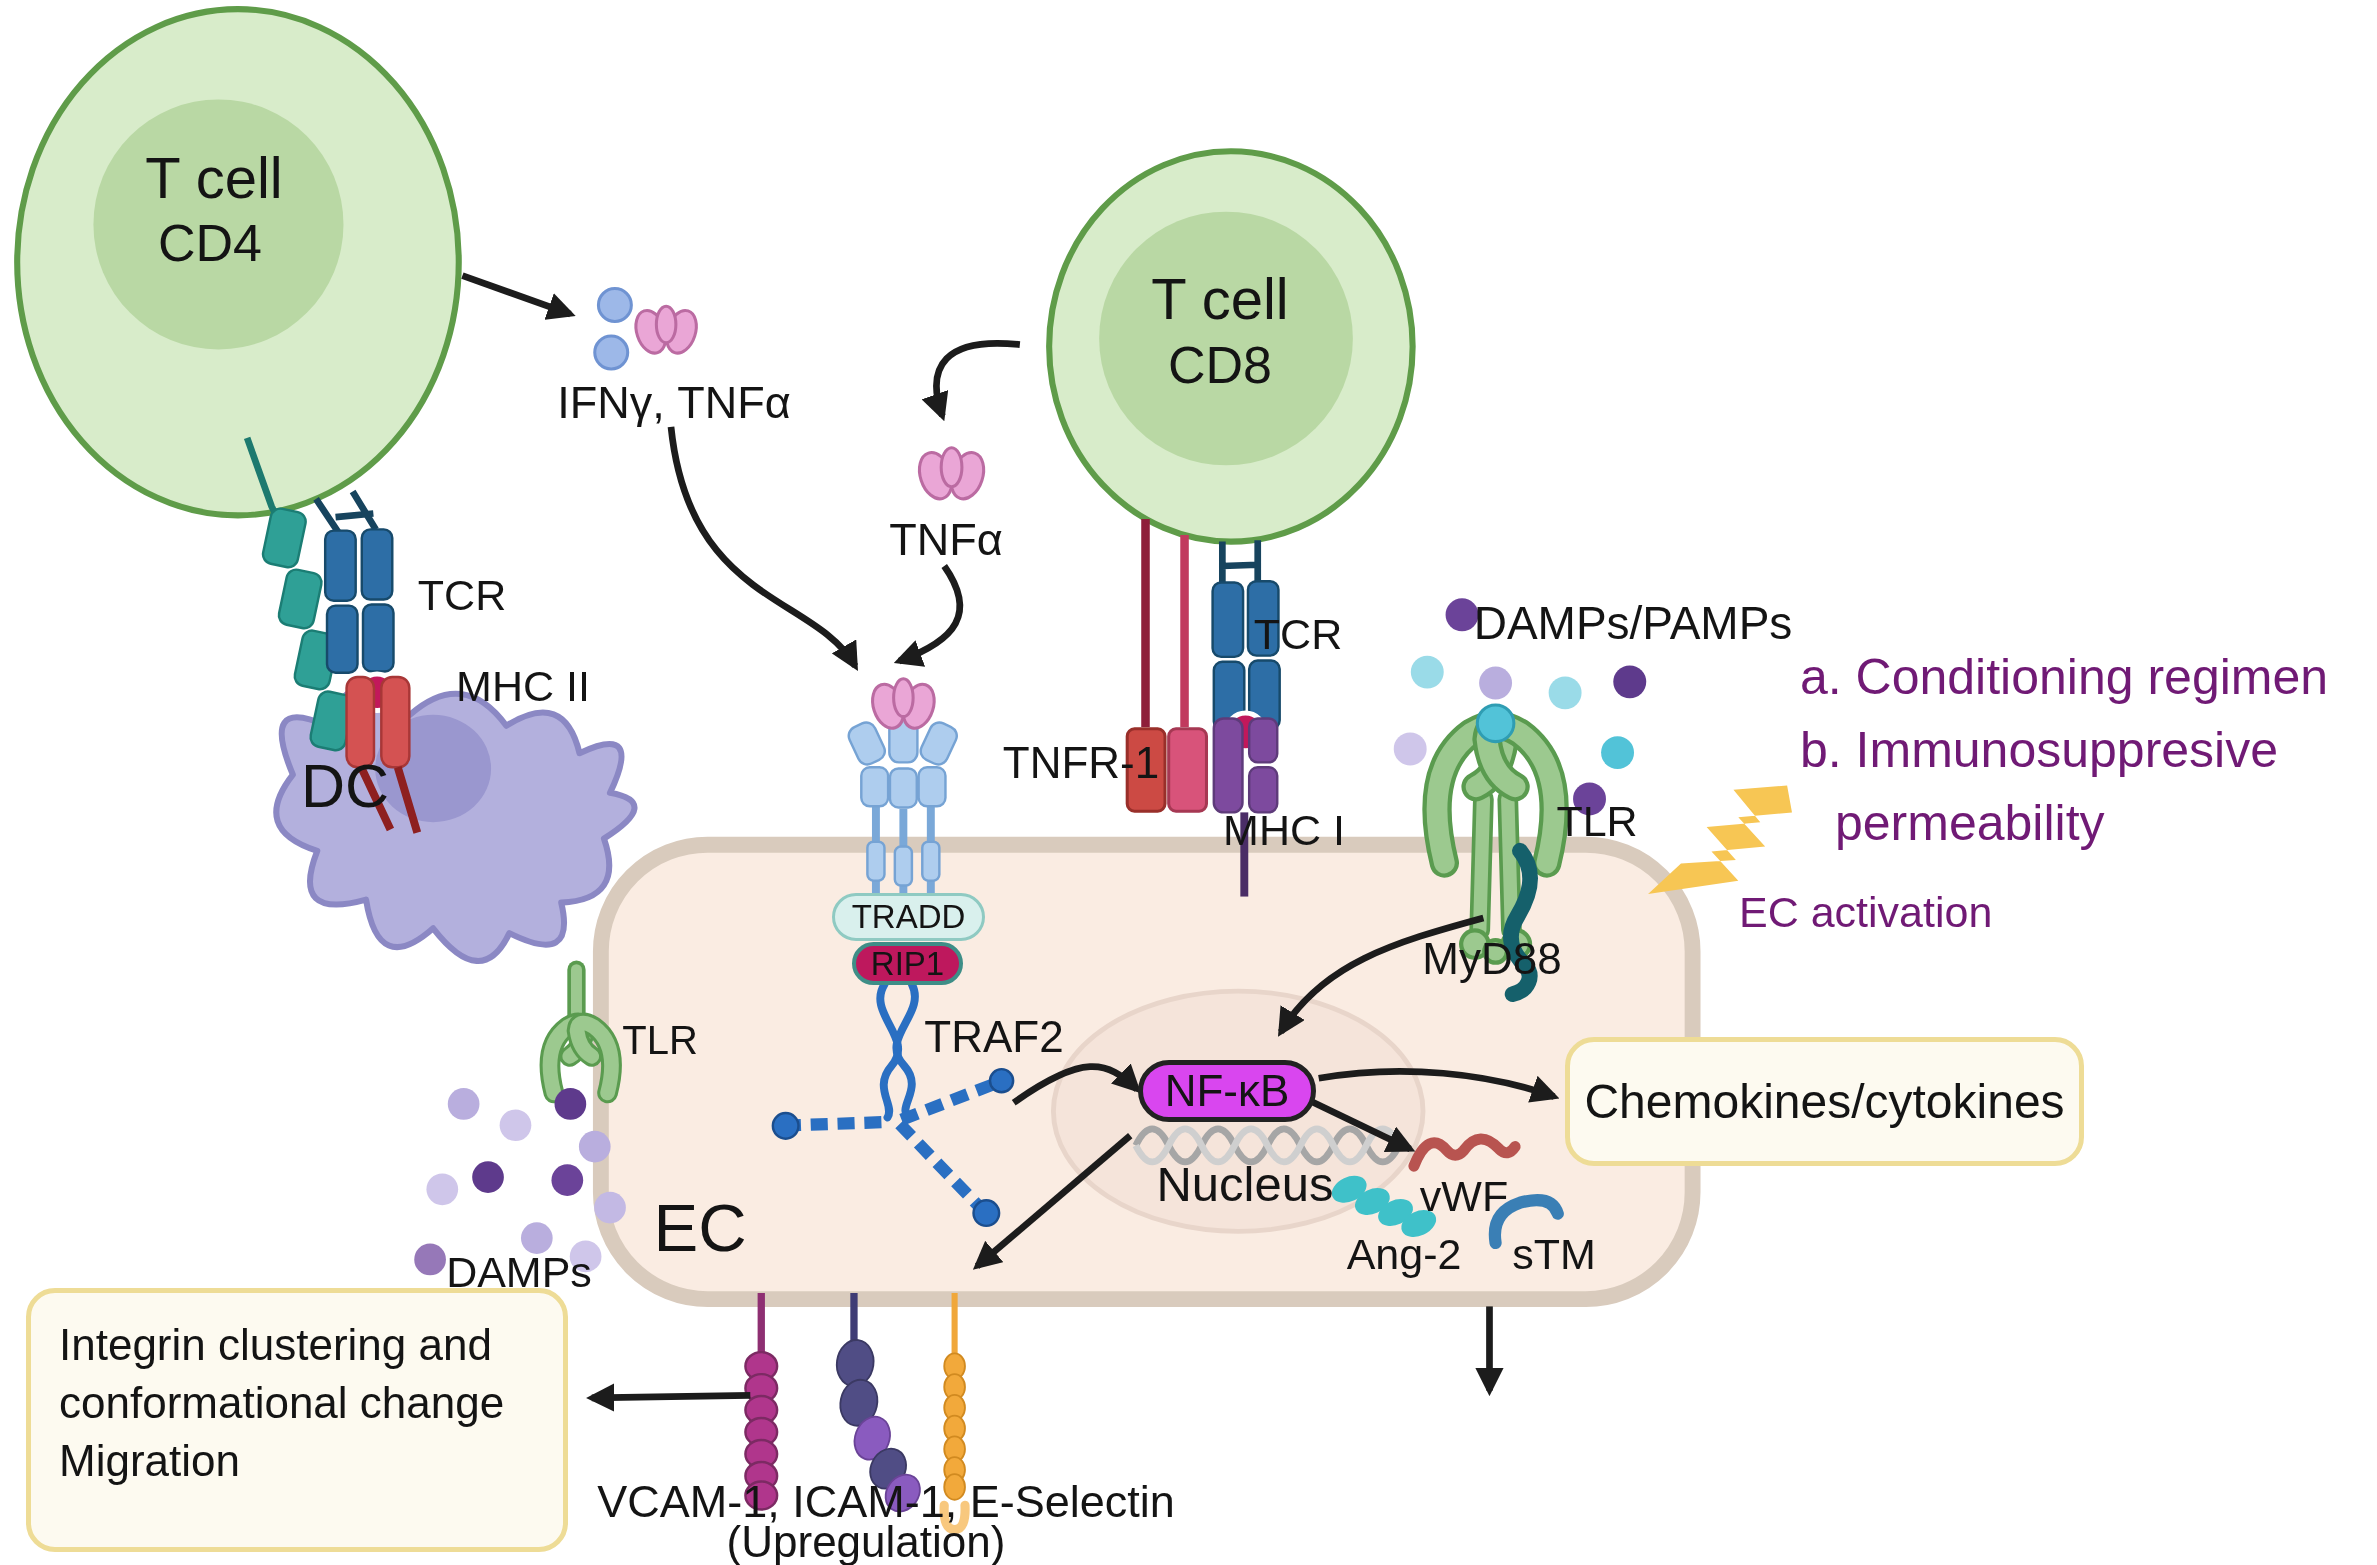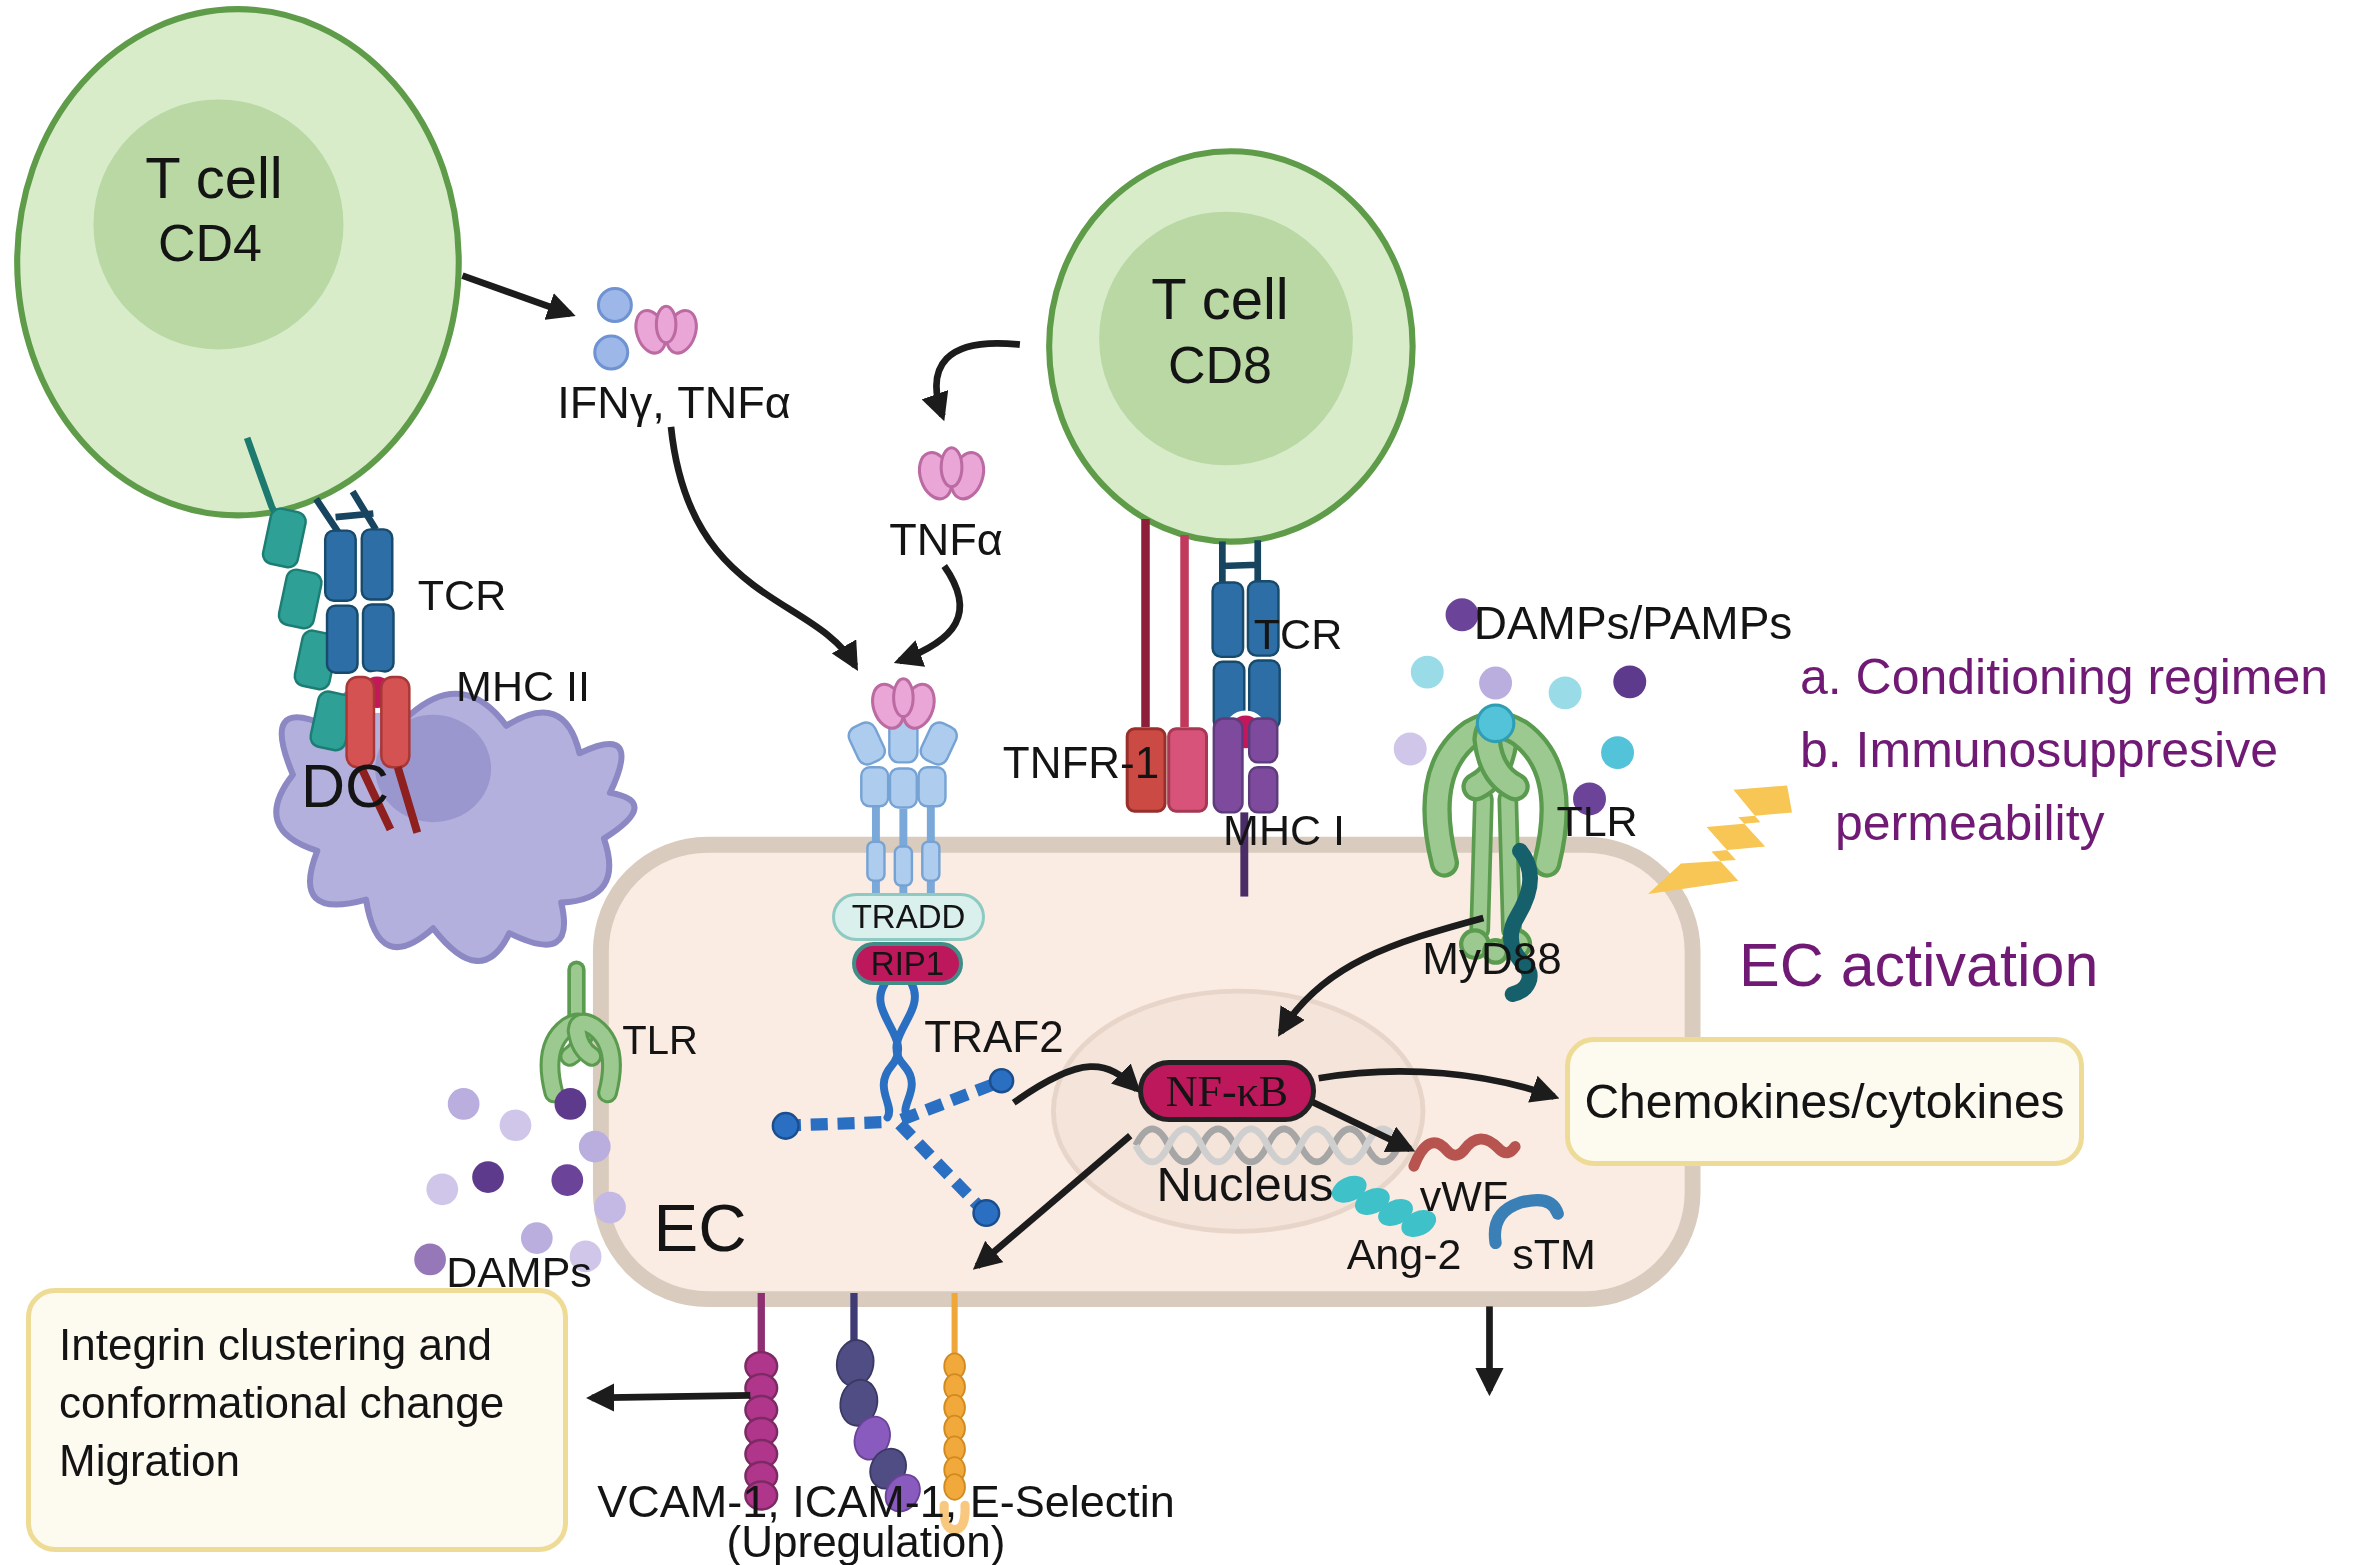--- a/index.html
+++ b/index.html
@@ -52,21 +52,21 @@
   .eselStem{stroke:#f0a73a;stroke-width:10;fill:none;}
   .esel{fill:var(--eselectin);stroke:#d18a20;stroke-width:3;}
   .eselFork{stroke:#f8c87e;stroke-width:15;fill:none;stroke-linecap:round;}
   
   .lbl{position:absolute;transform:translate(-50%,-50%);white-space:nowrap;color:#141414;}
   .lblL{position:absolute;white-space:nowrap;color:#701a75;}
   .pill{position:absolute;box-sizing:border-box;display:flex;align-items:center;justify-content:center;
         white-space:nowrap;color:#141414;}
   .tradd{background:#d9f0ed;border:3.1px solid #8fcac2;border-radius:27px;}
   .rip1{background:#be185d;border:4.3px solid #3e8e87;border-radius:24.4px;}
-  .nfkb{background:#be185d;border:5.5px solid #222;border-radius:33px;font-family:Liberation Serif, serif;}
+  .nfkb{background:#d946ef;border:5.5px solid #222;border-radius:33px;}
   .ybox{position:absolute;box-sizing:border-box;background:var(--box_bg);
         border:5.5px solid var(--box_border);border-radius:29px;color:#141414;}
   .yboxC{display:flex;align-items:center;justify-content:center;white-space:nowrap;}
 </style>
 </head>
 <body>
 
 <div class="canvas">
 
 <svg width="2377" height="1565" viewBox="0 0 3897 2566">
@@ -304,21 +304,21 @@
 <div class="lbl" style="left:1492px;top:959px;font-size:44px;">MyD88</div>
 <div class="lbl" style="left:1245px;top:1184px;font-size:49px;">Nucleus</div>
 <div class="lbl" style="left:700px;top:1227px;font-size:67px;">EC</div>
 <div class="lbl" style="left:1464px;top:1196px;font-size:43px;">vWF</div>
 <div class="lbl" style="left:1404px;top:1254px;font-size:43px;">Ang-2</div>
 <div class="lbl" style="left:1554px;top:1254px;font-size:43px;">sTM</div>
 
 <div class="lblL" style="left:1800px;top:648px;font-size:50px;">a. Conditioning regimen</div>
 <div class="lblL" style="left:1800px;top:721px;font-size:50px;">b. Immunosuppresive</div>
 <div class="lblL" style="left:1835px;top:794px;font-size:50px;">permeability</div>
-<div class="lblL" style="left:1739px;top:930px;font-size:61px;">EC activation</div>
+<div class="lblL" style="left:1739px;top:888px;font-size:43px;">EC activation</div>
 
 <div class="pill tradd" style="left:832px;top:893px;width:153px;height:48px;font-size:33px;">TRADD</div>
 <div class="pill rip1" style="left:852px;top:942px;width:111px;height:43px;font-size:33px;">RIP1</div>
 <div class="pill nfkb" style="left:1138px;top:1060px;width:178px;height:62px;font-size:44px;">NF-κB</div>
 
 <div class="ybox yboxC" style="left:1565px;top:1037px;width:519px;height:129px;font-size:48px;">Chemokines/cytokines</div>
 
 
 <div class="ybox" style="left:26px;top:1288px;width:542px;height:264px;padding:23px 0 0 28px;font-size:44px;line-height:1.32;">
   <div>Integrin clustering and</div>

